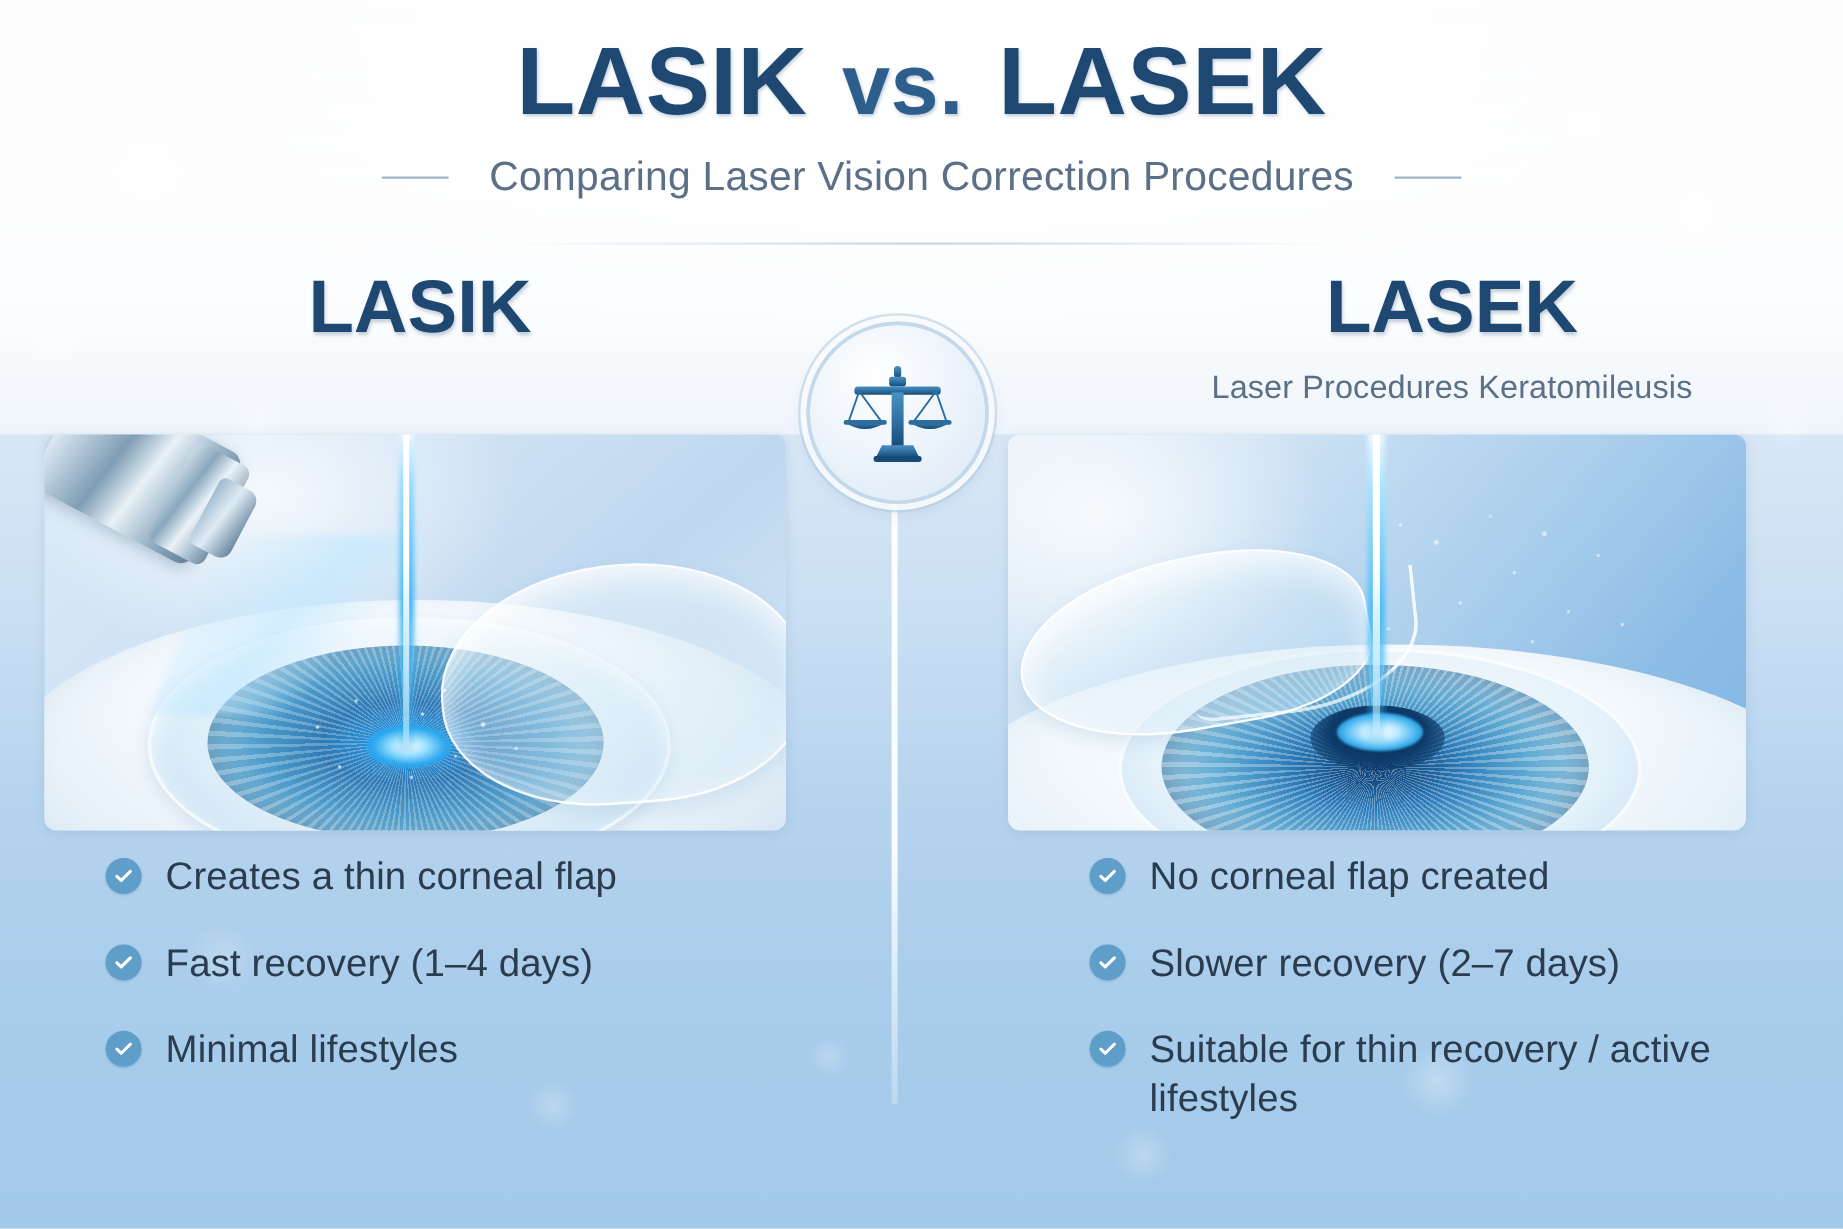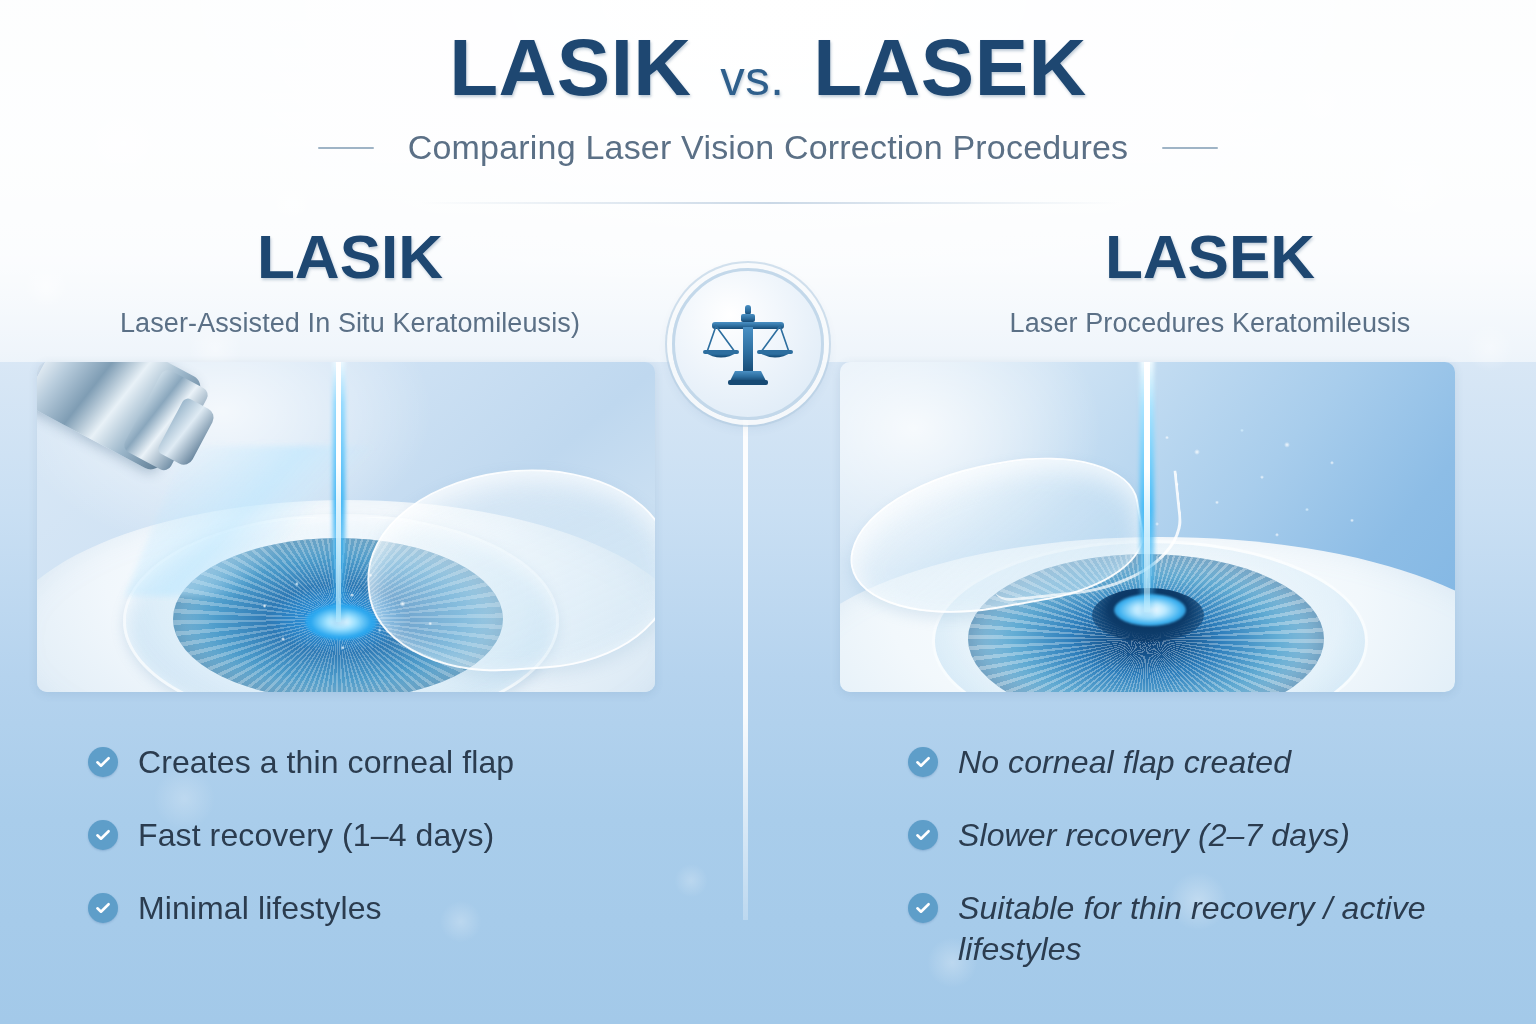--- a/index.html
+++ b/index.html
@@ -59,22 +59,22 @@
     position: absolute; left: 0; top: 22px; width: 1536px;
     text-align: center;
     font-size: 80px;
     font-weight: 700;
     letter-spacing: .5px;
     color: #1e4771;
     text-shadow: 1px 2px 3px rgba(30,71,113,.28);
     white-space: nowrap;
   }
   .main-title .vs {
-    font-size: 49px;
-    font-weight: 400;
+    font-size: 72px;
+    font-weight: 700;
     color: #2e5f8c;
     padding: 0 6px;
   }
 
   .subtitle-row {
     position: absolute; left: 0; top: 128px; width: 1536px;
     display: flex; align-items: center; justify-content: center; gap: 34px;
   }
   .subtitle-rule {
     width: 56px; height: 2px;
@@ -331,26 +331,25 @@
       radial-gradient(circle 2px at 80% 36%, #ffffff, rgba(255,255,255,0)),
       radial-gradient(circle 2px at 88% 68%, #ffffff, rgba(255,255,255,0)),
       radial-gradient(circle 2px at 14% 22%, #ffffff, rgba(255,255,255,0)),
       radial-gradient(circle 2px at 58% 76%, #ffffff, rgba(255,255,255,0));
     opacity:.85;
   }
 
   
   .bullets { position: absolute; }
   .bullets.left  { left: 88px;  top: 710px; width: 600px; }
-  .bullets.right { left: 908px; top: 710px; width: 560px; font-style: italic; }
+  .bullets.right { left: 908px; top: 710px; width: 560px; }
 
   .bullet-row {
     display: flex; align-items: flex-start; gap: 20px;
     margin-bottom: 31px;
-    margin-top: 32px;
   }
   .check-icon {
     flex: none;
     width: 30px; height: 30px; border-radius: 50%;
     background: #5e9ec9;
     display: flex; align-items: center; justify-content: center;
     margin-top: 5px;
     box-shadow: 0 1px 2px rgba(50,100,150,.25);
   }
   .check-icon svg { display:block; }
@@ -379,21 +378,20 @@
   <div class="subtitle-row">
     <span class="subtitle-rule"></span>
     <span class="subtitle-text">Comparing Laser Vision Correction Procedures</span>
     <span class="subtitle-rule"></span>
   </div>
 
   <div class="header-hairline"></div>
 
   <div class="col-head left">
     <div class="col-title">LASIK</div>
-    <div class="col-sub">Laser-Assisted In Situ Keratomileusis)</div>
   </div>
 
   <div class="col-head right">
     <div class="col-title">LASEK</div>
     <div class="col-sub">Laser Procedures Keratomileusis</div>
   </div>
 
   <div class="badge">
     <span>
       <svg width="92" height="86" viewBox="0 0 92 86" aria-hidden="true">

